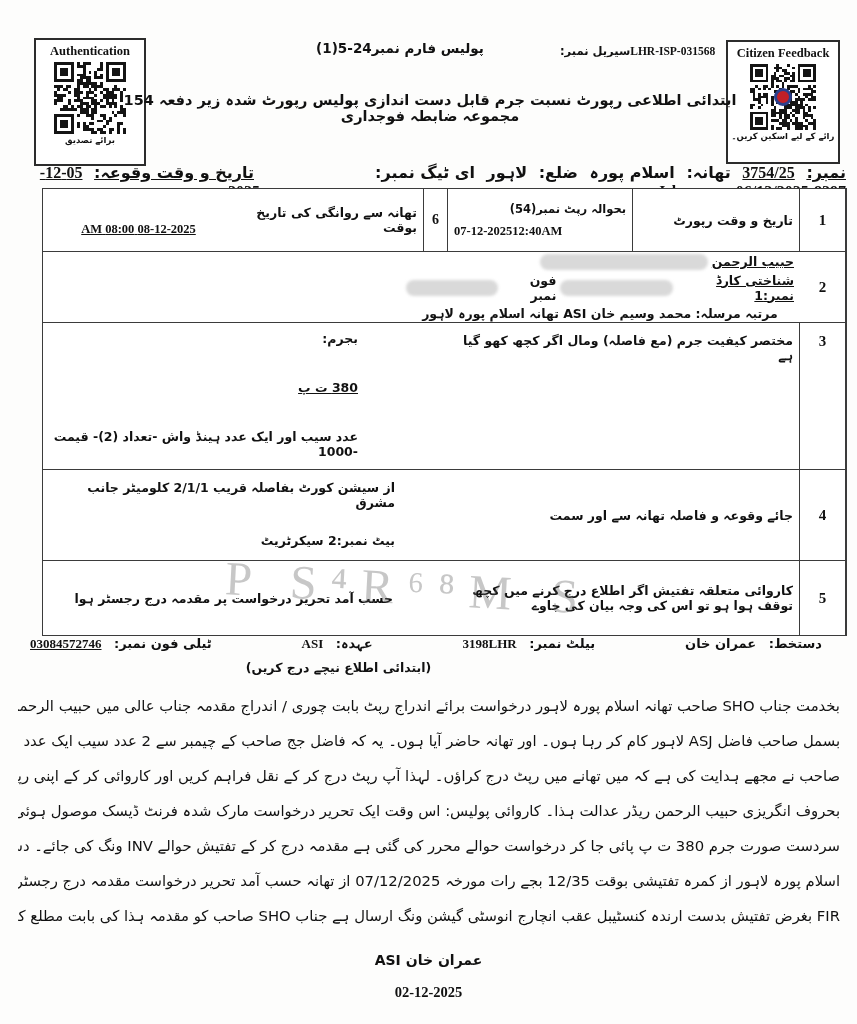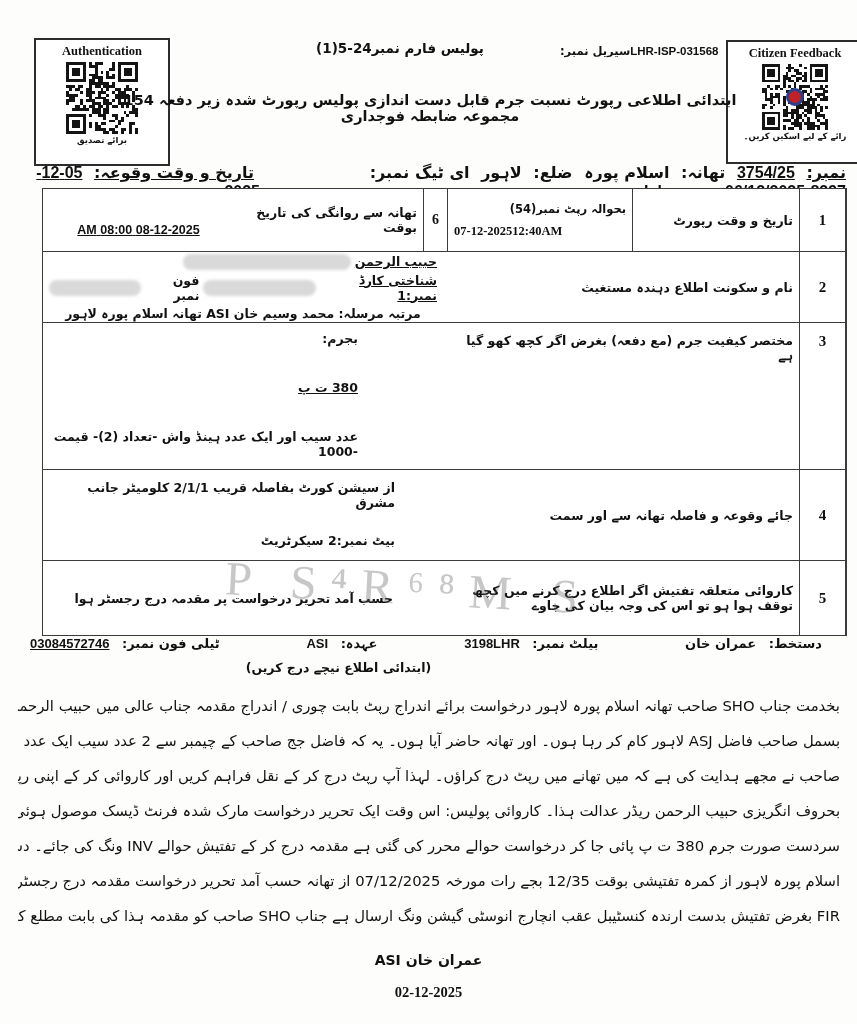--- a/index.html
+++ b/index.html
@@ -1,29 +1,29 @@
 <!DOCTYPE html>
 <html lang="ur"><head>
 <meta charset="utf-8">
 <style>
   html,body{margin:0;padding:0;background:#e8e8e8;}
   .page{
     position:relative;width:857px;height:1024px;background:#fdfdfc;
     font-family:"DejaVu Sans",sans-serif;color:#111;overflow:hidden;
     box-shadow:0 0 6px rgba(0,0,0,.25);
   }
-  .serif{font-family:Liberation Sans, sans-serif;margin-top:19px;}
+  .serif{font-family:Liberation Serif, serif;margin-top:19px;}
   .abs{position:absolute;}
   .rtl{direction:rtl;unicode-bidi:plaintext;}
   .u{text-decoration:underline;}
   .b{font-weight:bold;}
   .c{text-align:center;}
 
   
-  .corner-box{border:2px solid #2c2c2c;background:#fff;display:flex;flex-direction:column;align-items:center;padding:4px 16px 2px;}
+  .corner-box{border:2px solid #2c2c2c;background:#fff;display:flex;flex-direction:column;align-items:center;padding:4px 4px 2px;}
   .auth-box{left:34px;top:38px;width:100px;height:118px;}
   .fb-box{left:726px;top:40px;width:102px;height:114px;}
   .corner-title{font-family:"Liberation Serif",serif;font-weight:bold;font-size:12.5px;white-space:nowrap;}
   .qr{width:72px;height:72px;margin-top:3px;position:relative;}
   .fb-box .qr{width:66px;height:66px;}
   .qr-logo{position:absolute;left:50%;top:50%;width:18px;height:18px;margin:-9px 0 0 -9px;
     border-radius:50%;background:#c22027;border:3px solid #2b3f8c;box-sizing:border-box;}
   .corner-caption{font-size:8.5px;font-weight:bold;margin-top:1px;white-space:nowrap;}
 
   
@@ -575,39 +575,38 @@
         <div class="ref-note rtl">بحوالہ رپٹ نمبر(54)</div>
         <div class="ref-val">07-12-202512:40AM</div>
       </div>
       <div class="tcell sub-no">6</div>
       <div class="tcell sub-label rtl">تھانہ سے روانگی کی تاریخ بوقت</div>
       <div class="tcell content-val serif u">08-12-2025 08:00 AM</div>
     </div>
 
     <div class="trow r2">
       <div class="tcell no-cell">2</div>
-      <div class="tcell label-cell rtl">نام و سکونت اطلاع دہندہ مستغیث</div>
       <div class="tcell content-cell row2-content">
         <div class="row2-line rtl">
           <span class="u b">حبیب الرحمن</span>
           <span class="blob" style="width:168px"></span>
         </div>
         <div class="row2-line rtl">
           <span class="u b">شناختی کارڈ نمبر:1</span>
           <span class="blob" style="width:118px"></span>
           <span class="b">فون نمبر</span>
           <span class="blob" style="width:96px"></span>
         </div>
         <div class="row2-line rtl c b" style="justify-content:center">مرتبہ مرسلہ: محمد وسیم خان ASI تھانہ اسلام پورہ لاہور</div>
       </div>
     </div>
 
     <div class="trow r3">
       <div class="tcell no-cell">3</div>
-      <div class="tcell label-cell rtl">مختصر کیفیت جرم (مع دفعہ) بغرض اگر کچھ کھو گیا ہے</div>
+      <div class="tcell label-cell rtl">مختصر کیفیت جرم (مع فاصلہ) ومال اگر کچھ کھو گیا ہے</div>
       <div class="tcell content-cell row3-content">
         <div class="rtl b">بجرم:</div>
         <div class="rtl b u">380 ت پ</div>
         <div class="rtl b">عدد سیب اور ایک عدد ہینڈ واش -تعداد (2)- قیمت -1000</div>
       </div>
     </div>
 
     <div class="trow r4">
       <div class="tcell no-cell">4</div>
       <div class="tcell label-cell rtl">جائے وقوعہ و فاصلہ تھانہ سے اور سمت</div>

